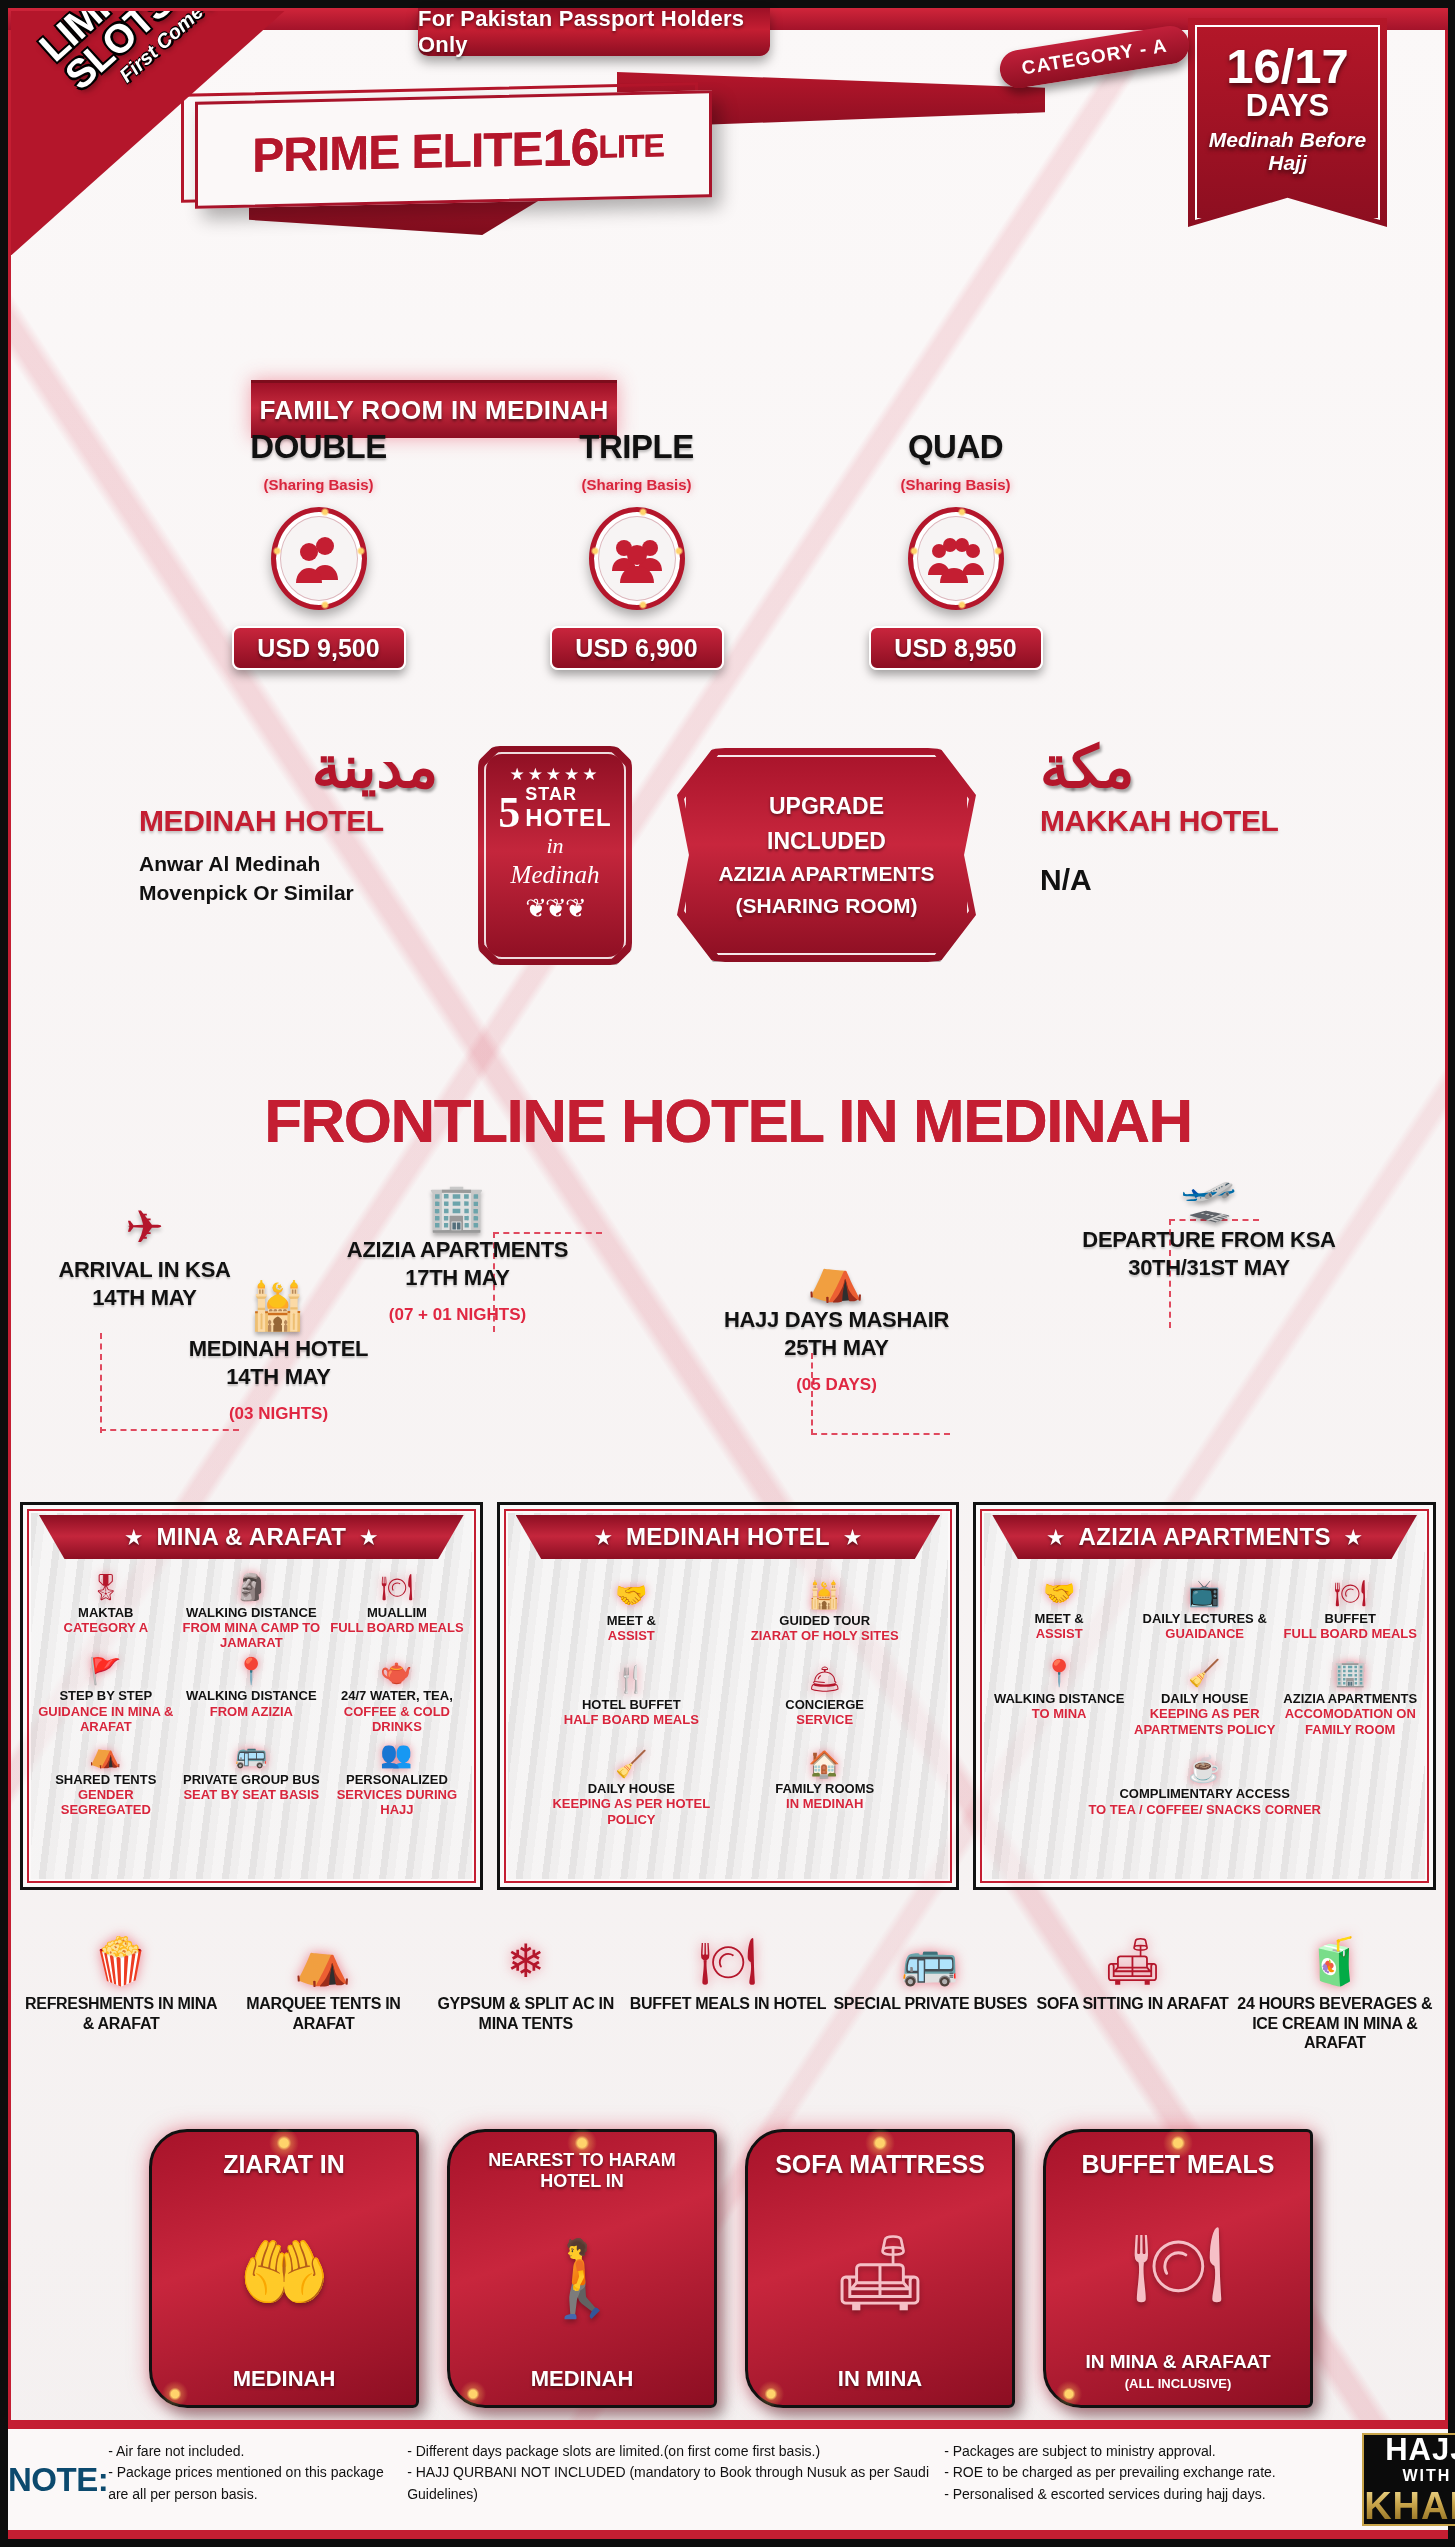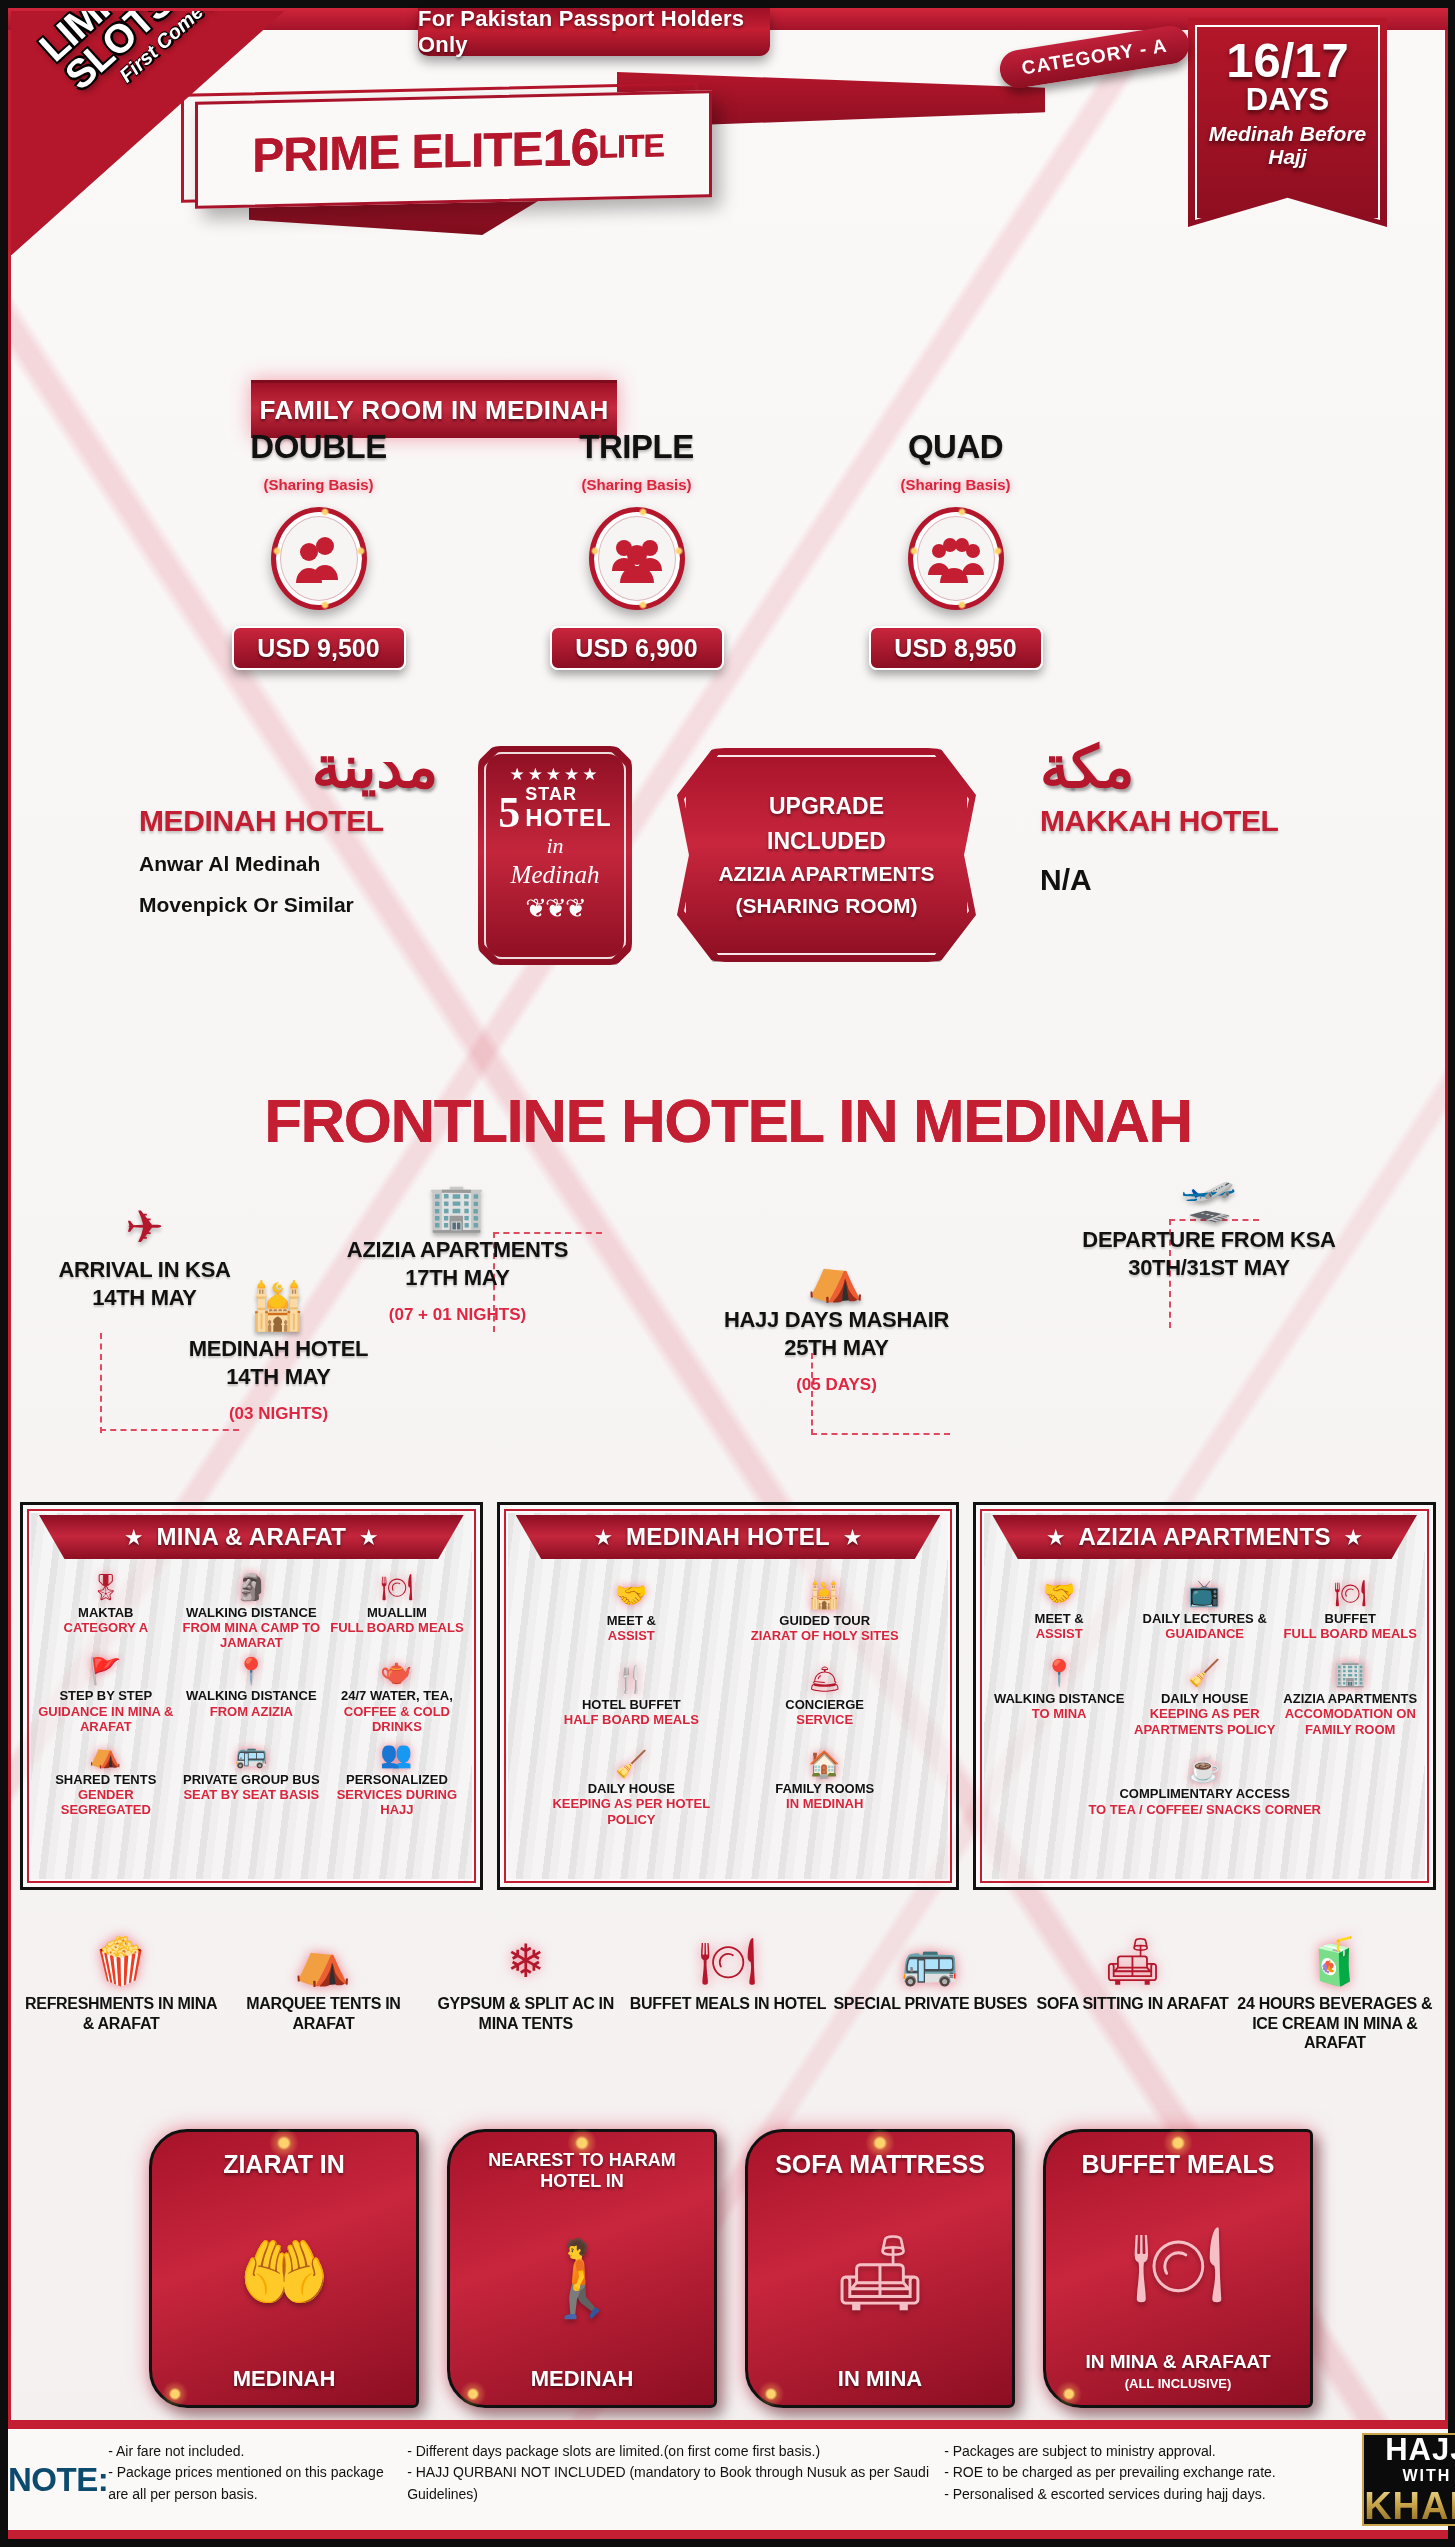--- a/index.html
+++ b/index.html
@@ -87,21 +87,21 @@
   .days{
     position:absolute; left:1188px; top:18px; width:199px; height:209px;
     background:linear-gradient(180deg,#b51729,#8c0e20);
     clip-path:polygon(0 0,100% 0,100% 100%,50% 86%,0 100%);
     z-index:6;
   }
   .days-in{
     position:absolute; inset:7px;
     border:2px solid #fff;
     clip-path:polygon(0 0,100% 0,100% 100%,50% 86%,0 100%);
-    display:flex; flex-direction:column; align-items:center; padding-top:10px;
+    display:flex; flex-direction:column; align-items:center; padding-top:16px;
   }
   .days-num{ color:#fff;font-size:49px;font-weight:bold;line-height:.95;
     text-shadow:0 3px 4px rgba(0,0,0,.55);}
   .days-lbl{ color:#fff;font-size:31px;font-weight:bold;line-height:1;
     text-shadow:0 3px 4px rgba(0,0,0,.55);}
   .days-sub{ color:#fff;font-size:21px;font-weight:bold;font-style:italic;
     line-height:1.1;text-align:center;margin-top:7px;
     text-shadow:0 3px 4px rgba(0,0,0,.55);}
 
   
@@ -422,21 +422,21 @@
       </div>
       <div class="price">USD 8,950</div>
     </div>
   </div>
 
   <div class="hotels">
     <div style="position:absolute;left:139px;top:0;width:299px">
       <div class="arabic">مدينة</div>
       <div class="h-title" style="margin-top:8px">MEDINAH HOTEL</div>
       <div class="h-desc">Anwar Al Medinah</div>
-      <div class="h-desc" style="margin-top:14px">Movenpick Or Similar</div>
+      <div class="h-desc" style="margin-top:2px">Movenpick Or Similar</div>
     </div>
 
     <div class="star-badge">
       <div class="inset"></div>
       <div class="sb-stars">★★★★★</div>
       <div style="display:flex;align-items:flex-end;gap:5px;z-index:2">
         <span class="sb-5">5</span>
         <span style="display:flex;flex-direction:column;line-height:1.1">
           <span class="sb-star">STAR</span>
           <span class="sb-hotel">HOTEL</span>

